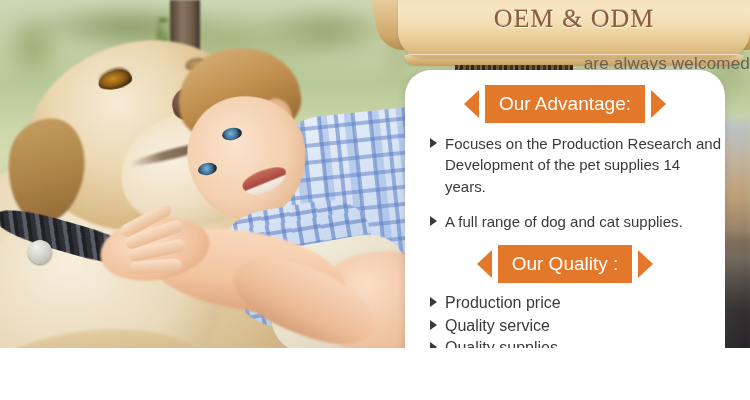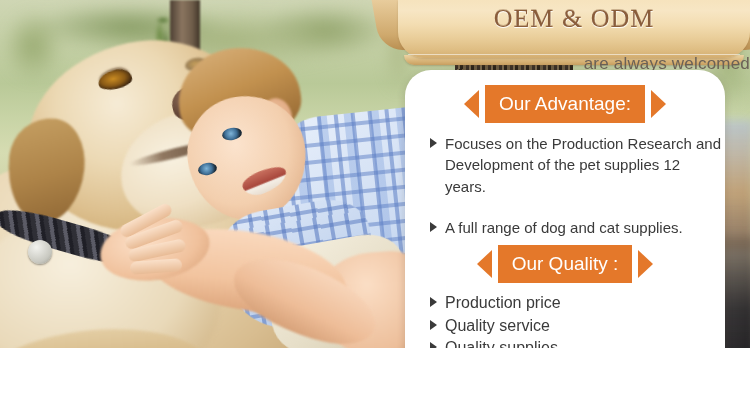--- a/index.html
+++ b/index.html
@@ -468,21 +468,21 @@
     flex: 0 0 auto;
     margin: 5px 8px 0 0;
     width: 0; height: 0;
     border-top: 5px solid transparent;
     border-bottom: 5px solid transparent;
     border-left: 7px solid #3a3a3a;
   }
   .bullet .btext { flex: 1 1 auto; }
 
   #list-advantage { left: 430px; top: 133px; width: 292px; }
-  #list-advantage .bullet + .bullet { margin-top: 20px; }
+  #list-advantage .bullet + .bullet { margin-top: 14px; }
   #list-serves { left: 430px; top: 292px; width: 280px; }
   #list-serves .bullet + .bullet { }
   #list-serves .bullet { font-size: 16px; }
 </style>
 </head>
 <body>
 
 <div id="stage">
 
   <div class="photo">
@@ -549,21 +549,21 @@
 
   <div class="ribbon-row" id="ribbon-advantage">
     <span class="arrow-l"></span>
     <span class="ribbon-label">Our  Advantage:</span>
     <span class="arrow-r"></span>
   </div>
 
   <div class="bullet-list" id="list-advantage">
     <div class="bullet">
       <span class="tri"></span>
-      <span class="btext">Focuses  on  the Production Research and Development of the pet supplies 12 years.</span>
+      <span class="btext">Focuses  on  the Production Research and Development of the pet supplies 14 years.</span>
     </div>
     <div class="bullet">
       <span class="tri"></span>
       <span class="btext">A full range of dog and cat supplies.</span>
     </div>
   </div>
 
   <div class="ribbon-row" id="ribbon-serves">
     <span class="arrow-l"></span>
     <span class="ribbon-label">Our Quality :</span>

